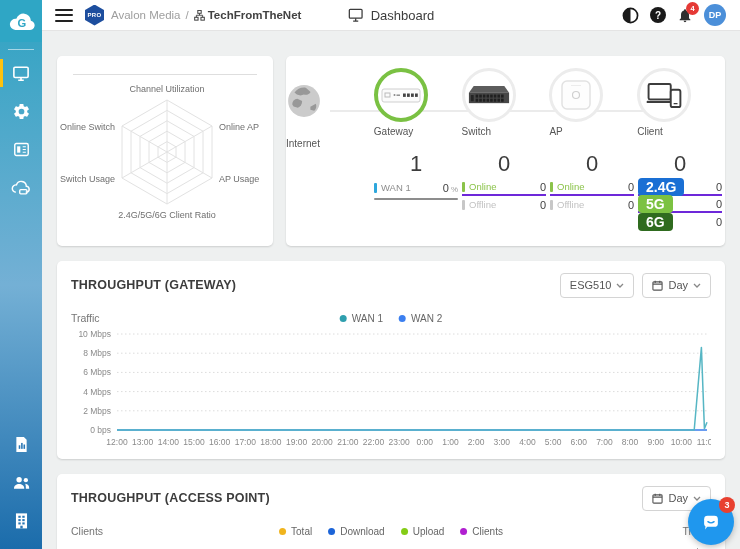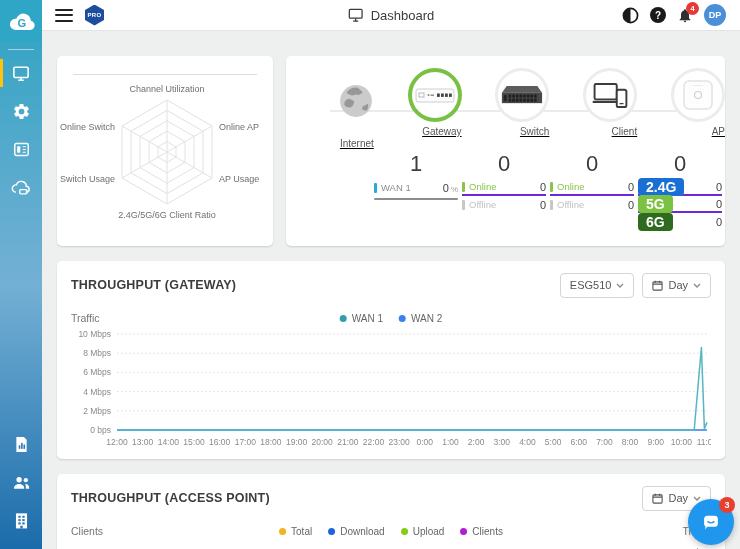--- a/index.html
+++ b/index.html
@@ -41,21 +41,21 @@
   
   .health{width:216px;flex-shrink:0;padding-top:11px;overflow:hidden;}
   .health h2{margin:0 16px;font-size:15px;color:#1f1f1f;font-weight:bold;}
   .health hr{border:none;border-top:1px solid #dedede;margin:7px 16px 0;}
   .radar-label{font-size:9px;fill:#6f6f6f;}
 
   
   .devices{flex:1;min-width:0;padding-top:12px;overflow:hidden;}
   .nodes{position:relative;display:flex;}
   .nodes .link{position:absolute;top:42px;left:44px;right:44px;height:2px;background:#ebebeb;}
-  .node{flex:1;display:flex;flex-direction:column;align-items:flex-end;position:relative;text-decoration:underline;}
+  .node{flex:1;display:flex;flex-direction:column;align-items:flex-start;position:relative;}
   .node .iconwrap{height:66px;display:flex;align-items:center;justify-content:center;}
   .ring{width:54px;height:54px;border-radius:50%;background:#fff;border:3px solid #ececec;display:flex;align-items:center;justify-content:center;cursor:pointer;}
   .ring.hl{border:4px solid #7ac143;}
   .node .nlabel{font-size:10px;color:#555;margin-top:4px;}
   .stats{display:grid;grid-template-columns:repeat(4,84px);gap:0 4px;margin:0 0 0 88px;}
   .count{font-size:22px;color:#3c3c3c;text-align:center;height:30px;line-height:30px;margin-top:0;}
   .srow{display:flex;align-items:center;height:17px;font-size:9.5px;}
   .srow.sep{border-bottom:2px solid #6d28d9;}
   .mk{width:3px;height:10px;border-radius:1px;display:inline-block;flex-shrink:0;}
   .slabel{margin-left:4px;color:#8d8d8d;}
@@ -162,20 +162,33 @@
 
   <div class="main">
 
     <header class="topbar">
       <div class="burger">
           <span></span>
           <span></span>
           <span></span>
         </div>
       <div class="probadge">PRO</div>
+      <div class="crumb">
+        <span class="org">Avalon Media</span>
+        <span class="sep">/</span>
+        <span class="net">
+          <svg width="11" height="11" viewBox="0 0 13 13">
+            <rect x="4.5" y="0.5" width="4" height="3.4" fill="none" stroke="#424242" stroke-width="1.2"></rect>
+            <rect x="0.8" y="8.6" width="4" height="3.4" fill="none" stroke="#424242" stroke-width="1.2"></rect>
+            <rect x="8.2" y="8.6" width="4" height="3.4" fill="none" stroke="#424242" stroke-width="1.2"></rect>
+            <path d="M6.5 4v2.2M2.8 8.6V6.2h7.4v2.4" fill="none" stroke="#424242" stroke-width="1.1"></path>
+          </svg>
+          <span>TechFromTheNet</span>
+        </span>
+      </div>
       <div class="page-title">
         <svg width="16" height="14" viewBox="0 0 24 22">
           <rect x="2" y="2" width="20" height="14" rx="1.5" fill="none" stroke="#3c3c3c" stroke-width="2"></rect>
           <path d="M8 20.5h8M12 16v4.5" stroke="#3c3c3c" stroke-width="2"></path>
         </svg>
         <span>Dashboard</span>
       </div>
       <div class="top-actions">
         <div class="icon-btn">
           <svg width="17" height="17" viewBox="0 0 24 24">
@@ -275,38 +288,38 @@
                       <rect x="28" y="15.3" width="2.7" height="3.2"></rect>
                       <rect x="31.8" y="15.3" width="2.7" height="3.2"></rect>
                       <rect x="35.6" y="15.3" width="2.7" height="3.2"></rect>
                   </g>
                 </svg>
               </div>
               <div class="nlabel">Switch</div>
             </div>
             <div class="node">
               <div class="ring">
+                <svg width="30" height="30" viewBox="0 0 30 30">
+                  <rect x="1" y="1" width="28" height="28" rx="5" fill="#fdfdfd" stroke="#e2e2e2" stroke-width="1.5"></rect>
+                  <circle cx="15" cy="15" r="3.5" fill="none" stroke="#d0d0d0" stroke-width="1.2"></circle>
+                  <rect x="10" y="5" width="10" height="1" fill="#ececec"></rect>
+                </svg>
+              </div>
+              <div class="nlabel">AP</div>
+            </div>
+            <div class="node">
+              <div class="ring">
                 <svg width="36" height="27" viewBox="0 0 36 28">
                   <rect x="2" y="2" width="23" height="16" rx="1.5" fill="#fff" stroke="#3c3c3c" stroke-width="2"></rect>
                   <rect x="0" y="19.5" width="26" height="2.4" rx="1" fill="#3c3c3c"></rect>
                   <rect x="25" y="8" width="10" height="18" rx="2" fill="#fff" stroke="#3c3c3c" stroke-width="2"></rect>
                   <path d="M28 22.5h4" stroke="#3c3c3c" stroke-width="1.4"></path>
                 </svg>
               </div>
               <div class="nlabel">Client</div>
-            </div>
-            <div class="node">
-              <div class="ring">
-                <svg width="30" height="30" viewBox="0 0 30 30">
-                  <rect x="1" y="1" width="28" height="28" rx="5" fill="#fdfdfd" stroke="#e2e2e2" stroke-width="1.5"></rect>
-                  <circle cx="15" cy="15" r="3.5" fill="none" stroke="#d0d0d0" stroke-width="1.2"></circle>
-                  <rect x="10" y="5" width="10" height="1" fill="#ececec"></rect>
-                </svg>
-              </div>
-              <div class="nlabel">AP</div>
             </div>
           </div>
 
           <div class="stats">
 
             <div>
               <div class="count">1</div>
               <div class="srow">
                 <i class="mk" style="background-color: rgb(46, 167, 220);"></i>
                 <span class="slabel">WAN 1</span>

